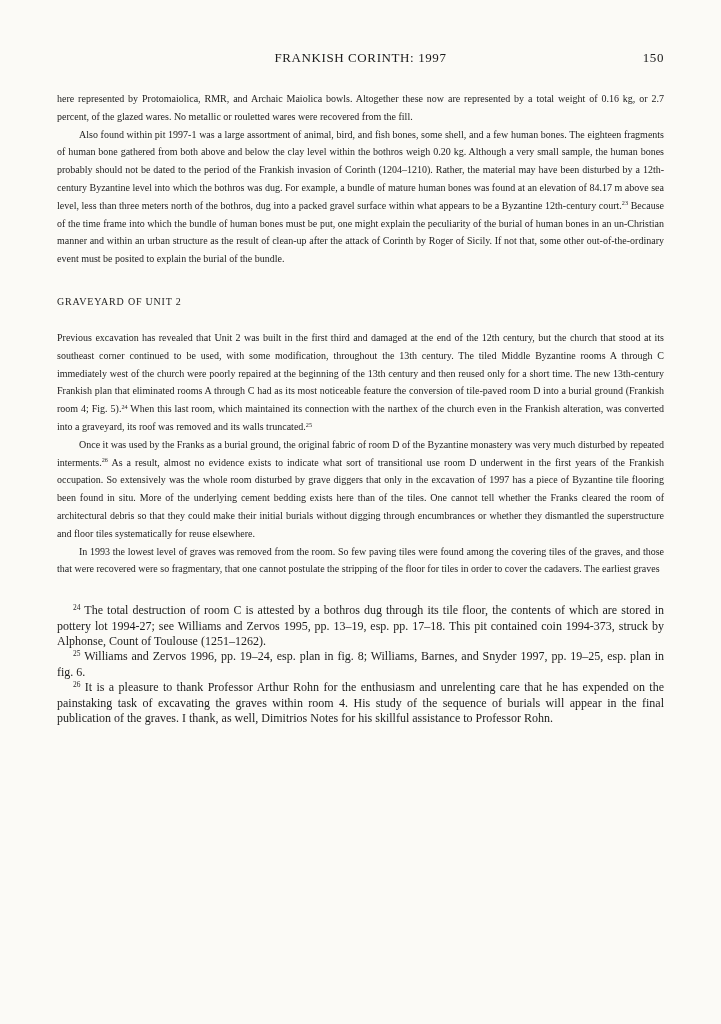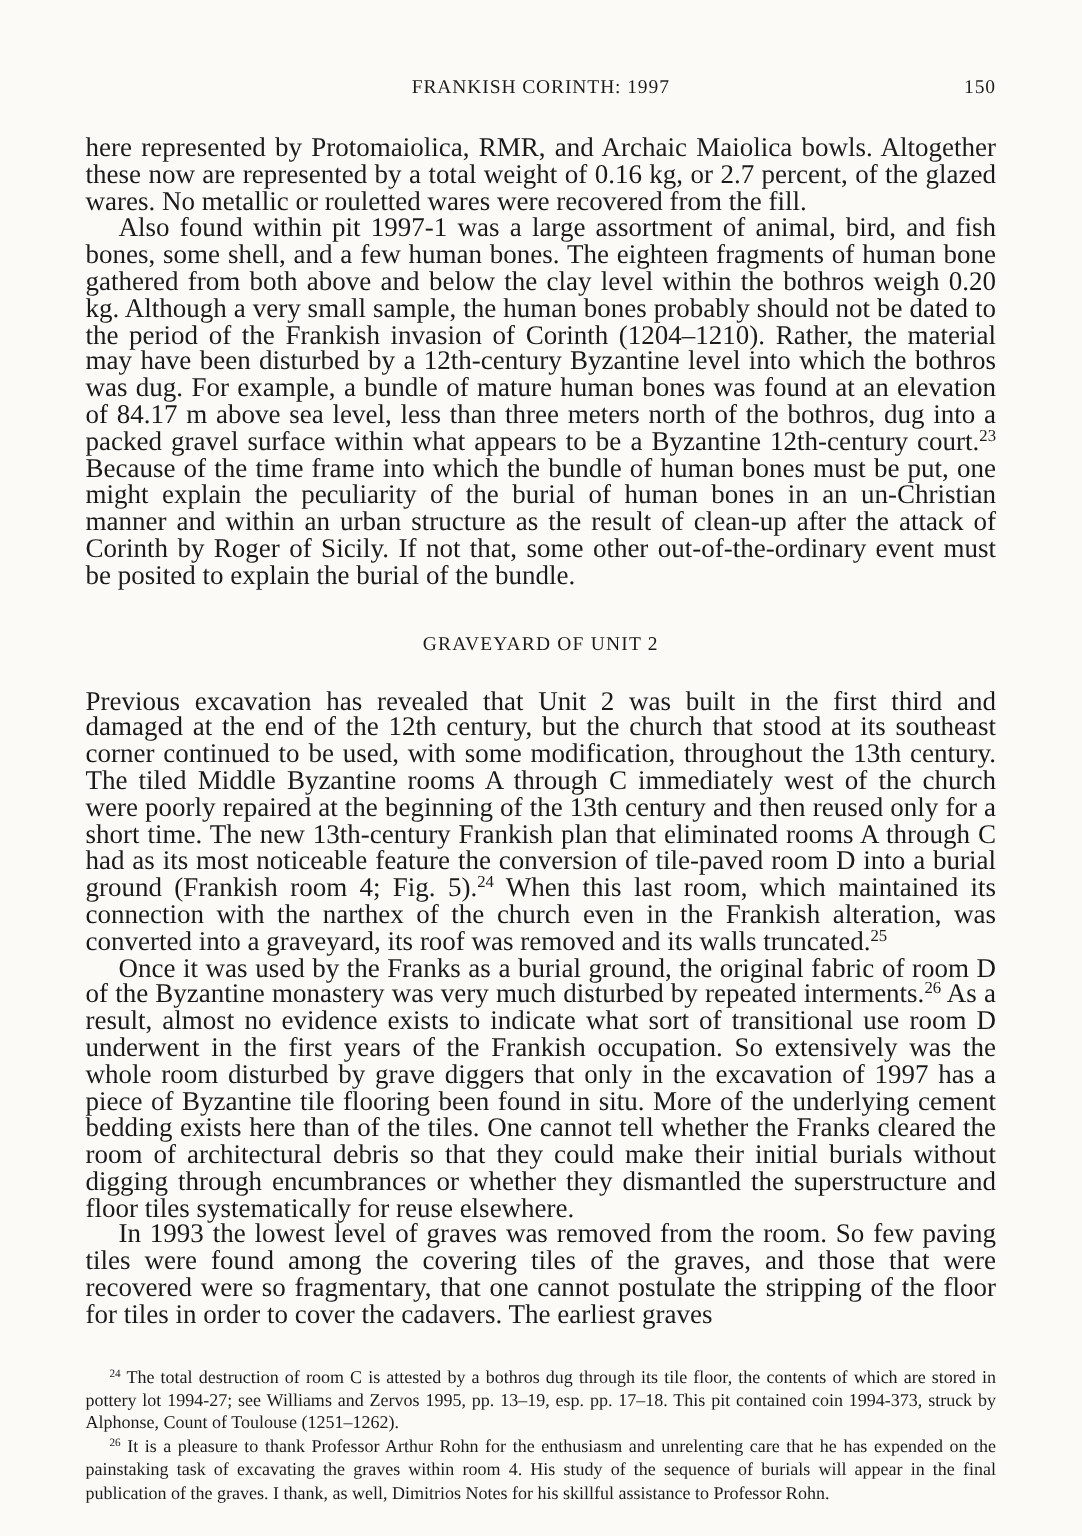--- a/index.html
+++ b/index.html
@@ -26,31 +26,31 @@
     letter-spacing: 0.6px;
     margin-bottom: 24px;
   }
   .page-number {
     position: absolute;
     right: 0;
     top: 0;
   }
   .para {
     margin: 0;
-    font-size: 18px;
+    font-size: 10px;
     line-height: 17.8px;
     text-align: justify;
   }
   .para.indent {
     text-indent: 22px;
   }
   .section-heading {
-    text-align: center;
+    text-align: left;
     font-weight: normal;
-    font-size: 13px;
+    font-size: 10px;
     letter-spacing: 0.8px;
     margin: 28px 0 22px 0;
   }
   sup {
     font-size: 0.62em;
     line-height: 0;
     vertical-align: baseline;
     position: relative;
     top: -0.55em;
   }
@@ -78,15 +78,16 @@
       <p class="para">here represented by Protomaiolica, RMR, and Archaic Maiolica bowls.  Altogether these now are represented by a total weight of 0.16 kg, or 2.7 percent, of the glazed wares.  No metallic or rouletted wares were recovered from the fill.</p>
       <p class="para indent">Also found within pit 1997-1 was a large assortment of animal, bird, and fish bones, some shell, and a few human bones.  The eighteen fragments of human bone gathered from both above and below the clay level within the bothros weigh 0.20 kg.  Although a very small sample, the human bones probably should not be dated to the period of the Frankish invasion of Corinth (1204–1210).  Rather, the material may have been disturbed by a 12th-century Byzantine level into which the bothros was dug.  For example, a bundle of mature human bones was found at an elevation of 84.17 m above sea level, less than three meters north of the bothros, dug into a packed gravel surface within what appears to be a Byzantine 12th-century court.<sup>23</sup>  Because of the time frame into which the bundle of human bones must be put, one might explain the peculiarity of the burial of human bones in an un-Christian manner and within an urban structure as the result of clean-up after the attack of Corinth by Roger of Sicily.  If not that, some other out-of-the-ordinary event must be posited to explain the burial of the bundle.</p>
       <h2 class="section-heading">GRAVEYARD OF UNIT 2</h2>
       <p class="para">Previous excavation has revealed that Unit 2 was built in the first third and damaged at the end of the 12th century, but the church that stood at its southeast corner continued to be used, with some modification, throughout the 13th century.  The tiled Middle Byzantine rooms A through C immediately west of the church were poorly repaired at the beginning of the 13th century and then reused only for a short time.  The new 13th-century Frankish plan that eliminated rooms A through C had as its most noticeable feature the conversion of tile-paved room D into a burial ground (Frankish room 4; Fig. 5).<sup>24</sup>  When this last room, which maintained its connection with the narthex of the church even in the Frankish alteration, was converted into a graveyard, its roof was removed and its walls truncated.<sup>25</sup></p>
       <p class="para indent">Once it was used by the Franks as a burial ground, the original fabric of room D of the Byzantine monastery was very much disturbed by repeated interments.<sup>26</sup>  As a result, almost no evidence exists to indicate what sort of transitional use room D underwent in the first years of the Frankish occupation.  So extensively was the whole room disturbed by grave diggers that only in the excavation of 1997 has a piece of Byzantine tile flooring been found in situ.  More of the underlying cement bedding exists here than of the tiles.  One cannot tell whether the Franks cleared the room of architectural debris so that they could make their initial burials without digging through encumbrances or whether they dismantled the superstructure and floor tiles systematically for reuse elsewhere.</p>
       <p class="para indent">In 1993 the lowest level of graves was removed from the room.  So few paving tiles were found among the covering tiles of the graves, and those that were recovered were so fragmentary, that one cannot postulate the stripping of the floor for tiles in order to cover the cadavers.  The earliest graves</p>
     </main>
 
   <footer id="fnotes" class="footnote-section">
       <p class="footnote"><sup>24</sup> The total destruction of room C is attested by a bothros dug through its tile floor, the contents of which are stored in pottery lot 1994-27; see Williams and Zervos 1995, pp. 13–19, esp. pp. 17–18.  This pit contained coin 1994-373, struck by Alphonse, Count of Toulouse (1251–1262).</p>
+      <p class="footnote"><sup>25</sup> Williams and Zervos 1996, pp. 19–24, esp. plan in fig. 8; Williams, Barnes, and Snyder 1997, pp. 19–25, esp. plan in fig. 6.</p>
       <p class="footnote"><sup>26</sup> It is a pleasure to thank Professor Arthur Rohn for the enthusiasm and unrelenting care that he has expended on the painstaking task of excavating the graves within room 4.  His study of the sequence of burials will appear in the final publication of the graves.  I thank, as well, Dimitrios Notes for his skillful assistance to Professor Rohn.</p>
     </footer>
 </div>
 
 </body></html>

